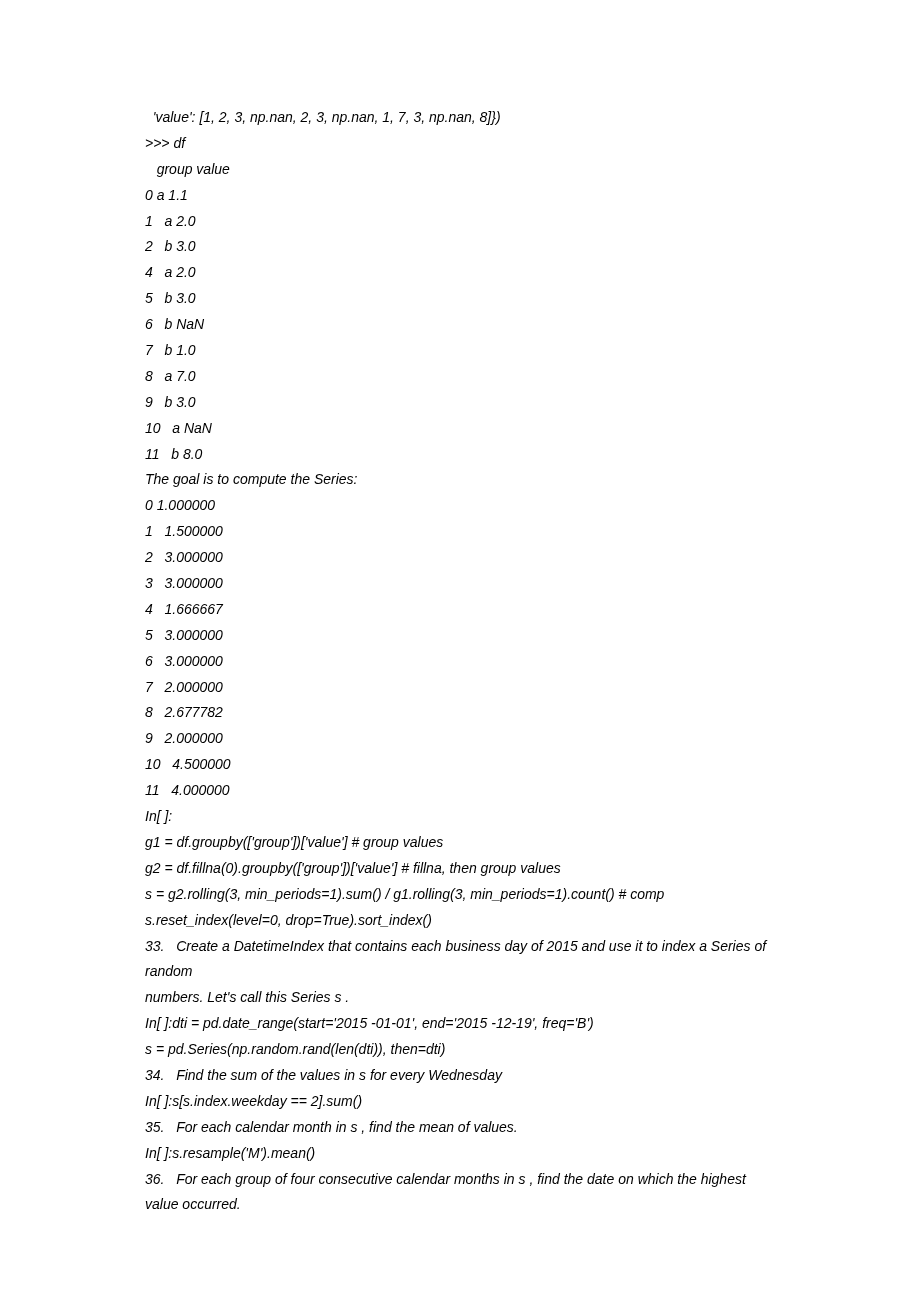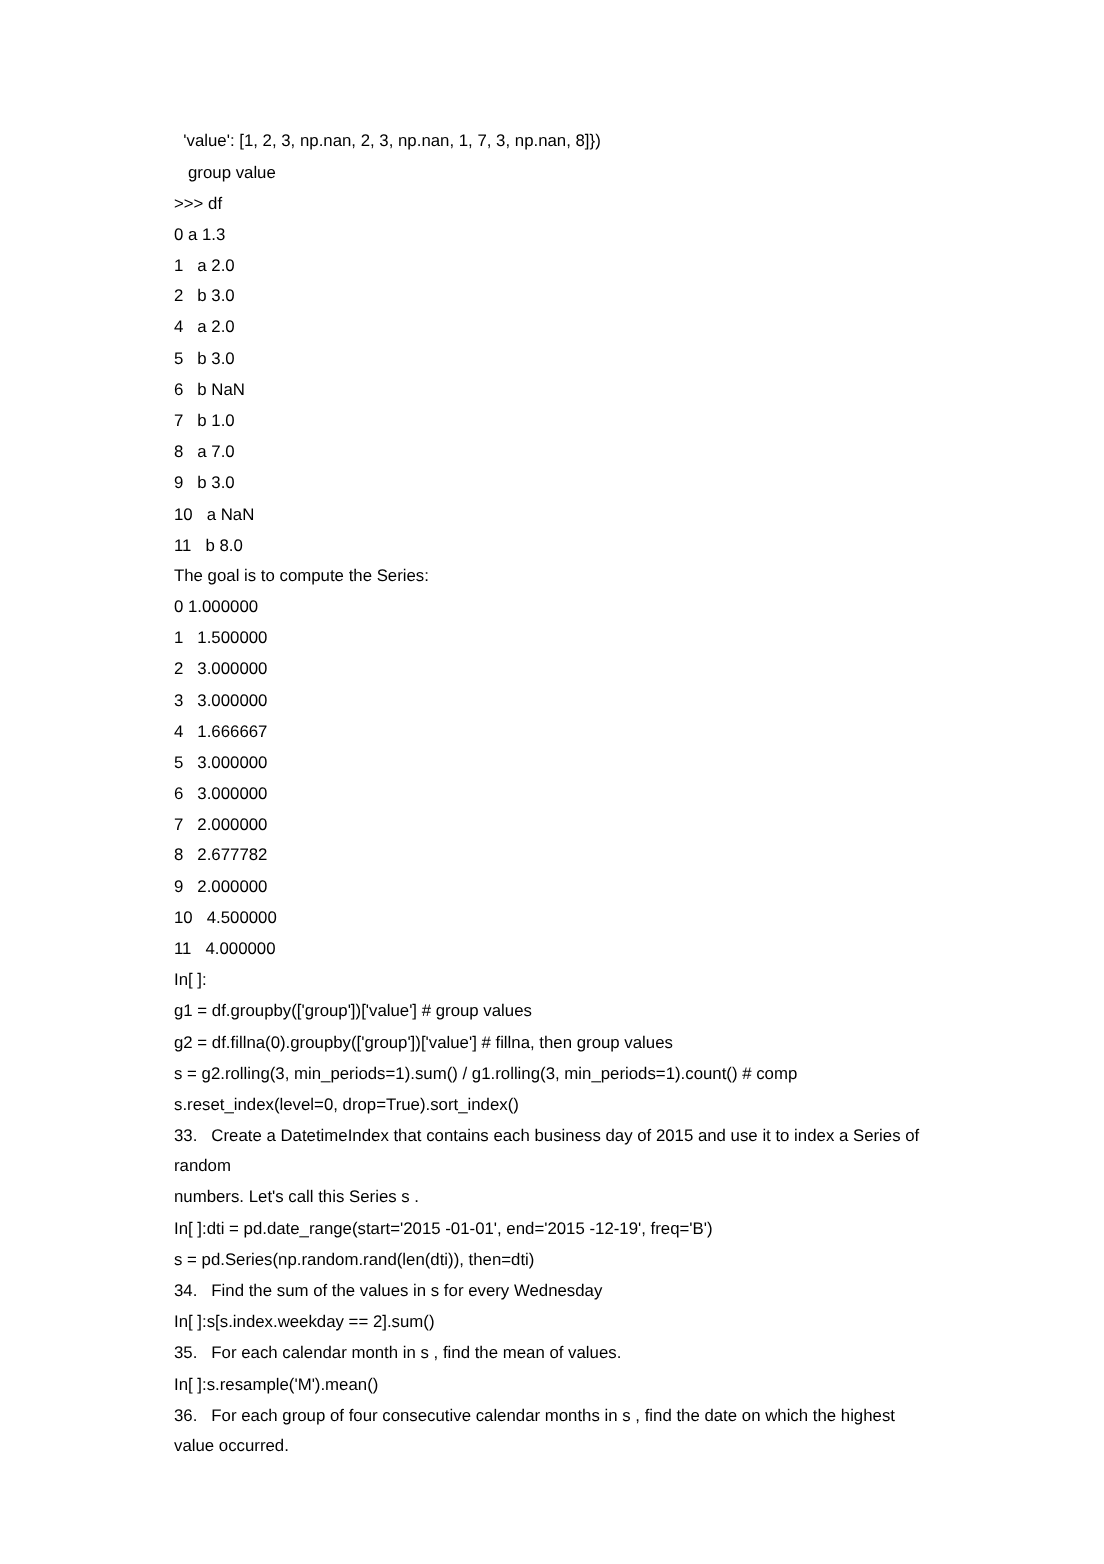--- a/index.html
+++ b/index.html
@@ -8,30 +8,31 @@
       line-height: 1.85;
       color: #000;
       background: #fff;
       margin: 0;
       padding: 105px 145px;
       width: 920px;
       box-sizing: border-box;
     }
     .line {
       white-space: pre-wrap;
+      font-style: italic;
     }
   </style>
 </head>
 <body>
 
 <div id="content">
     <div class="line">  'value': [1, 2, 3, np.nan, 2, 3, np.nan, 1, 7, 3, np.nan, 8]})</div>
+    <div class="line">&gt;&gt;&gt; df</div>
     <div class="line">   group value</div>
-    <div class="line">&gt;&gt;&gt; df</div>
-    <div class="line">0 a 1.3</div>
+    <div class="line">0 a 1.1</div>
     <div class="line">1   a 2.0</div>
     <div class="line">2   b 3.0</div>
     <div class="line">4   a 2.0</div>
     <div class="line">5   b 3.0</div>
     <div class="line">6   b NaN</div>
     <div class="line">7   b 1.0</div>
     <div class="line">8   a 7.0</div>
     <div class="line">9   b 3.0</div>
     <div class="line">10   a NaN</div>
     <div class="line">11   b 8.0</div>

